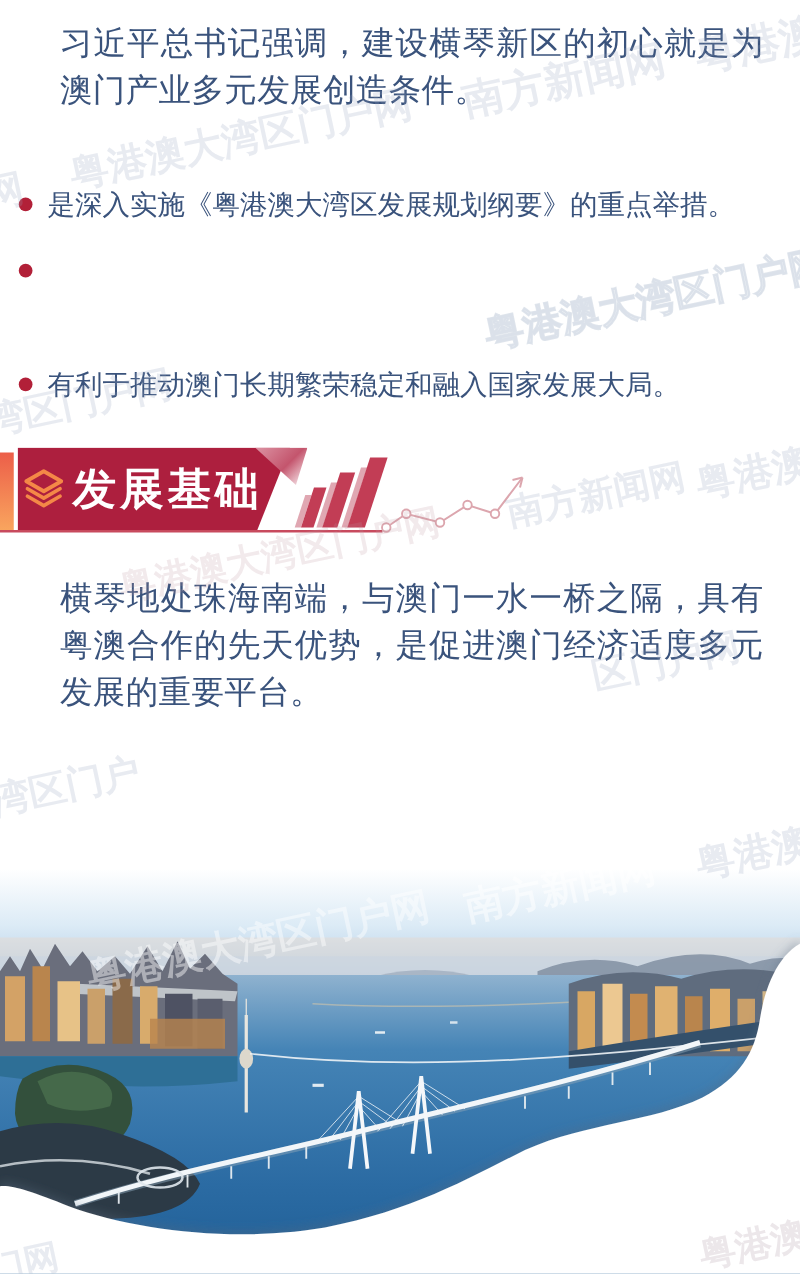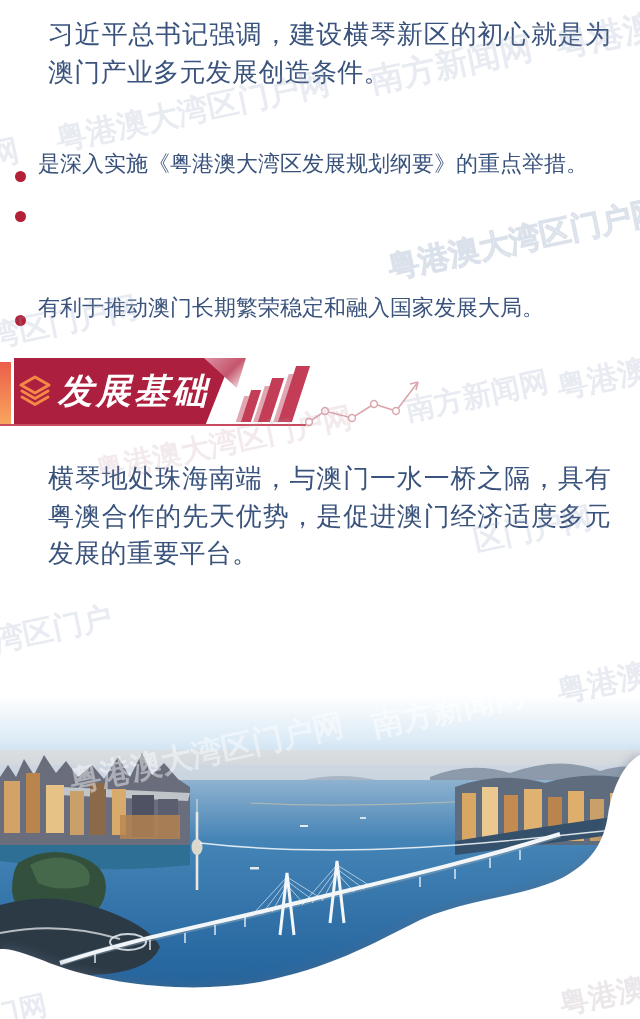--- a/index.html
+++ b/index.html
@@ -1,25 +1,25 @@
 <!DOCTYPE html>
 <html lang="zh"><head>
 <meta charset="utf-8">
 <style>
   html,body{margin:0;padding:0;background:#fff;}
   #page{position:relative;width:640px;height:1019px;background:#ffffff;overflow:hidden;
         font-family:"Liberation Sans","DejaVu Sans",sans-serif;}
   
   .para{position:absolute;left:48px;width:563px;font-size:26px;line-height:37.5px;
         color:#3a537c;text-align:justify;text-justify:inter-ideograph;letter-spacing:.3px;z-index:3;}
-  .bullet-row{position:absolute;left:15px;width:590px;display:flex;z-index:3;align-items:flex-end;}
+  .bullet-row{position:absolute;left:15px;width:590px;display:flex;z-index:3;}
   .bullet-dot{width:11px;height:11px;border-radius:50%;background:#b22038;flex:0 0 11px;margin-top:13px;}
   .bullet-text{margin-left:12px;font-size:22px;line-height:37px;color:#3a537c;}
   
-  .banner-wrap{position:absolute;left:0;top:356px;width:640px;height:74px;z-index:3;font-style:italic;}
+  .banner-wrap{position:absolute;left:0;top:356px;width:640px;height:74px;z-index:3;}
   .banner-strip{position:absolute;left:0;top:6px;width:11px;height:62px;
         background:linear-gradient(180deg,#ec5e49 0%,#f9a55e 100%);}
   .banner-body{position:absolute;left:14px;top:2px;width:218px;height:66px;background:#ad1f3e;
         clip-path:polygon(0 0,100% 0,88% 100%,0 100%);}
   .banner-notch{position:absolute;left:204px;top:2px;width:42px;height:30px;
         background:linear-gradient(135deg,#dc94a4 0%,#c4556d 55%,rgba(220,148,164,0) 100%);
         clip-path:polygon(0 0,100% 0,78% 100%);}
   .banner-title{position:absolute;left:58px;top:12px;font-size:35px;font-weight:bold;color:#ffffff;
         letter-spacing:3px;}
   .banner-icon{position:absolute;left:18px;top:18px;}

